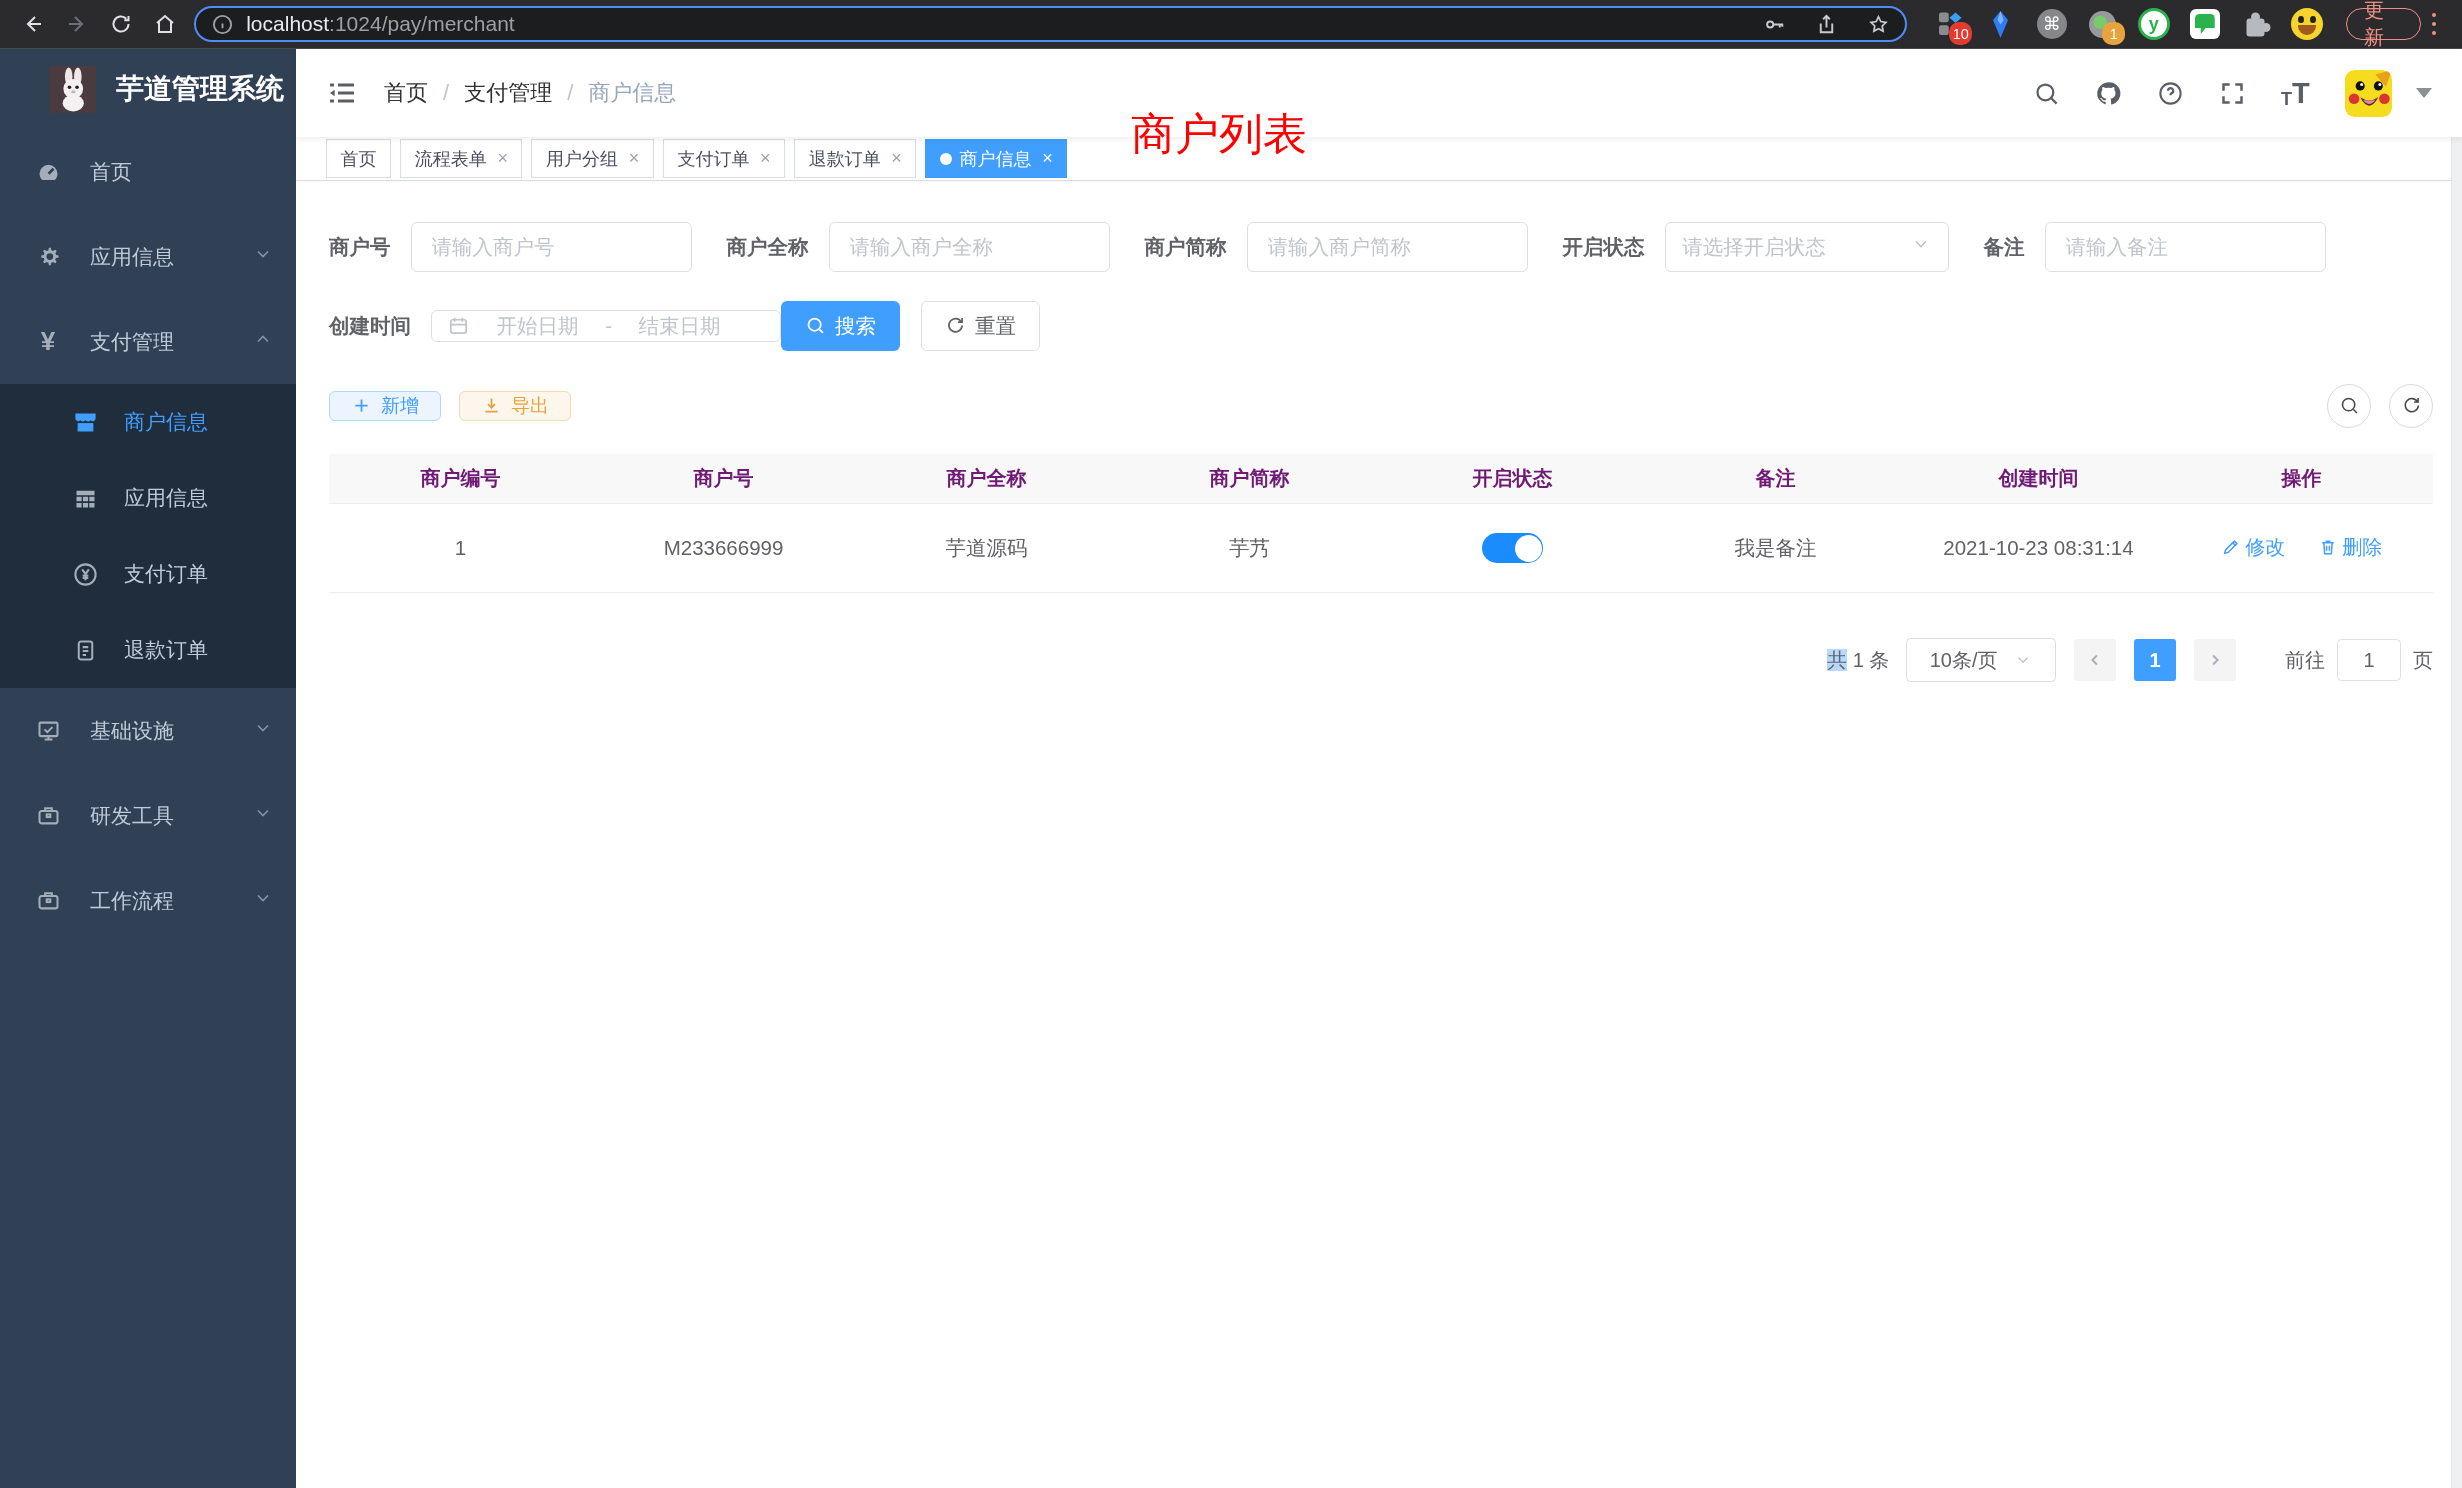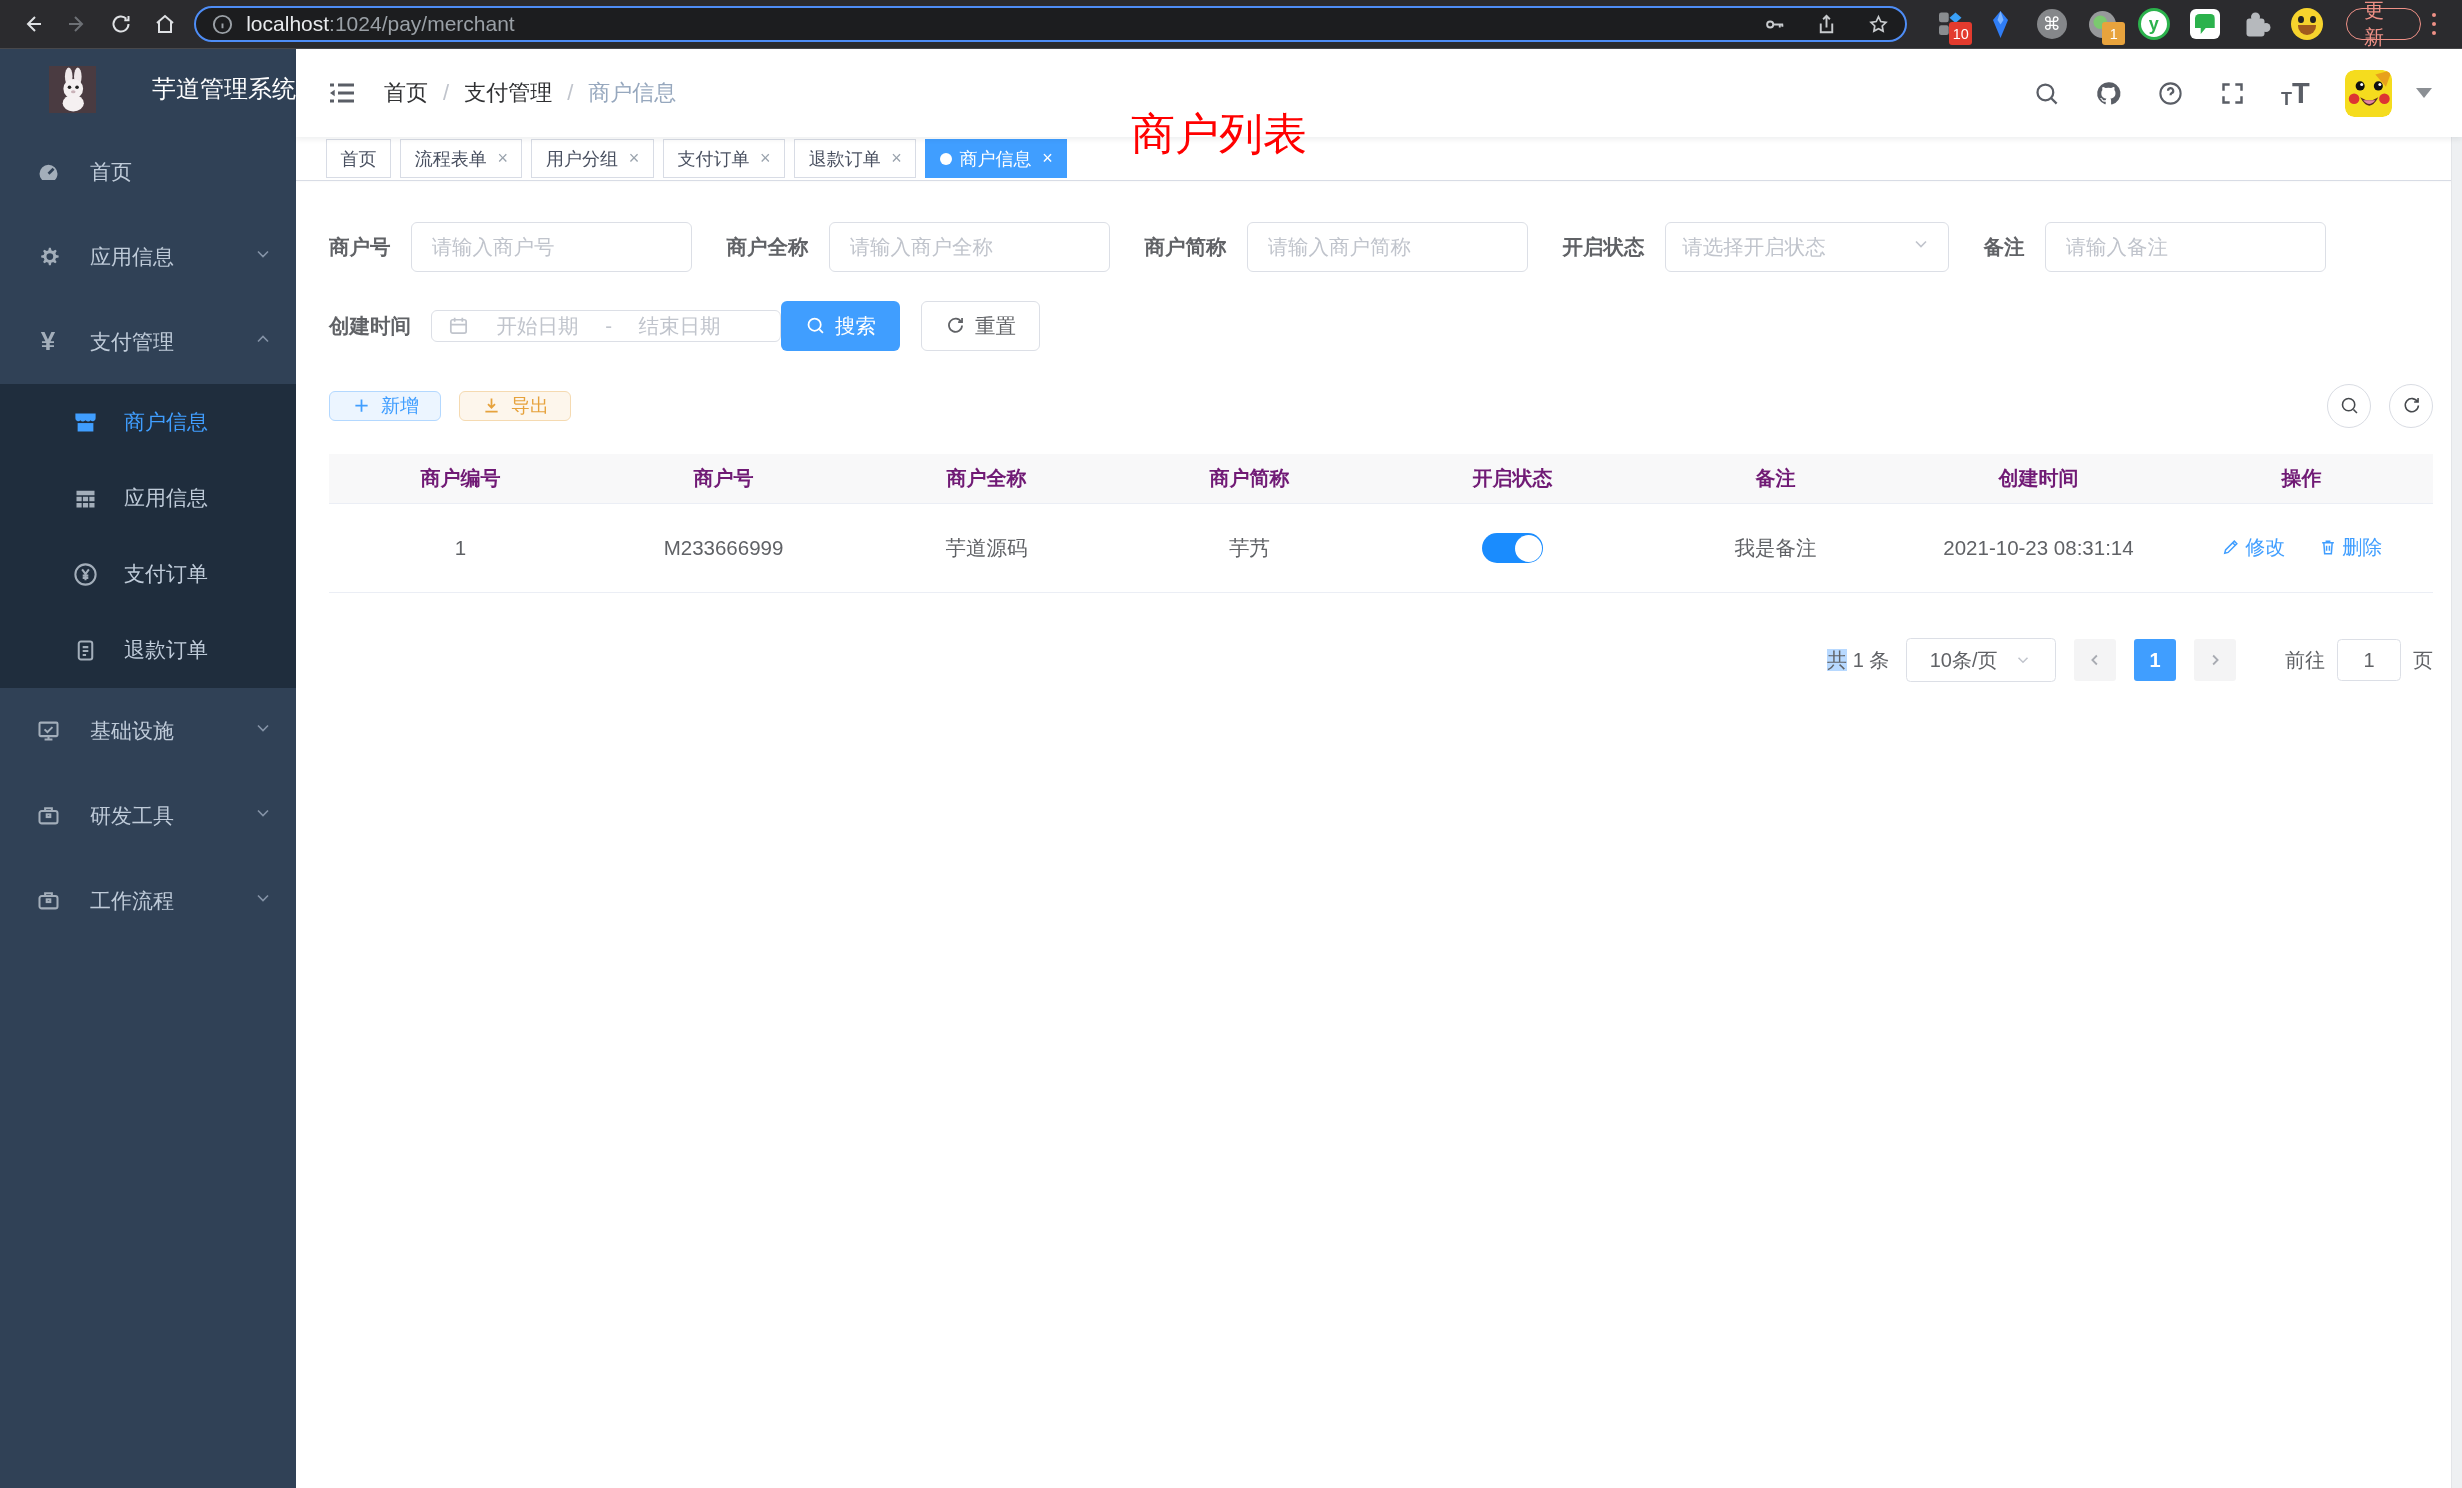--- a/index.html
+++ b/index.html
@@ -12,42 +12,42 @@
   .nav-btn.dim { color:#6d7075; }
   .nav-btn svg { width:24px; height:24px; }
   .urlbar { margin-left:7.6px; width:1725px; height:36px; border-radius:20px; background:#1c1d1f; border:2.3px solid #4e8df6; display:flex; align-items:center; padding:0 15px; }
   .urlbar .info-ic { color:#9aa0a6; width:23px; height:23px; flex:0 0 auto; }
   .url-text { margin-left:12px; font-size:21px; color:#e8eaed; white-space:nowrap; }
   .url-text .path { color:#9aa0a6; }
   .pill-icons { margin-left:auto; display:flex; align-items:center; gap:29px; color:#c8cbce; }
   .pill-icons svg { width:23px; height:23px; }
   .ext-area { display:flex; align-items:center; gap:18px; margin-left:26px; }
   .ext { position:relative; width:33px; height:33px; display:flex; align-items:center; justify-content:center; }
-  .badge { position:absolute; bottom:-4.5px; right:-6px; min-width:23px; height:23px; border-radius:3px; color:#fff; font-size:14.4px; display:flex; align-items:center; justify-content:center; padding:0 3px; }
+  .badge { position:absolute; bottom:-4.5px; right:-6px; min-width:23px; height:23px; border-radius:10px; color:#fff; font-size:14.4px; display:flex; align-items:center; justify-content:center; padding:0 3px; }
   .badge.red { background:#e33b2e; }
   .badge.orange { background:#e8a33d; }
   .circle-ext { width:30px; height:30px; border-radius:50%; background:#85878a; color:#fff; display:flex; align-items:center; justify-content:center; font-size:18px; }
   .ycirc { width:32px; height:32px; border-radius:50%; background:#fff; border:3px solid #2bb24c; color:#2bb24c; font-weight:bold; font-size:18px; display:flex; align-items:center; justify-content:center; }
   .gdoc { width:30px; height:30px; border-radius:6px; background:#fff; display:flex; align-items:center; justify-content:center; }
   .gdoc i { display:block; width:20px; height:20px; background:#2bb24c; border-radius:4.5px; clip-path:polygon(0 0,100% 0,100% 70%,55% 70%,30% 100%,30% 70%,0 70%); }
   .smiley { width:32px; height:32px; border-radius:50%; background:#f6d32d; position:relative; }
   .smiley .e { position:absolute; top:7.6px; width:6px; height:7.6px; border-radius:50%; background:#222; }
   .smiley .m { position:absolute; left:6.8px; top:16.7px; width:18px; height:10.6px; border-radius:0 0 10.6px 10.6px; background:#a05a1e; }
   .update-btn { margin-left:23px; height:32px; padding:0 16.7px; border:1.5px solid #ee9086; border-radius:16.7px; color:#ee9086; font-size:20px; display:flex; align-items:center; }
   .dots { margin:0 15px 0 10.6px; display:flex; flex-direction:column; gap:4.5px; }
   .dots i { width:4.5px; height:4.5px; border-radius:50%; background:#ee9086; }
 
   
   .app { display:flex; height:1440px; position:relative; }
 
   
   .sidebar { width:296px; background:#304156; color:#bfcbd9; flex:0 0 auto; }
   .logo-row { height:80px; display:flex; align-items:center; padding-left:49px; gap:20px; }
   .logo-img { width:47px; height:47px; border-radius:3px; background:#4a3b41; flex:0 0 auto; }
-  .logo-title { color:#fff; font-size:24px; font-weight:normal;margin-left:36px; }
+  .logo-title { color:#fff; font-size:28px; font-weight:bold; }
   .menu-item { height:85px; display:flex; align-items:center; padding:0 23px 0 33px; gap:27px; font-size:21px; cursor:pointer; }
   .menu-item .mi-icon { width:30px; display:flex; justify-content:center; color:#a3aeba; }
   .menu-item .mi-icon svg { width:27px; height:27px; }
   .menu-item .chev { margin-left:auto; color:#8492a6; }
   .chev svg { width:20px; height:20px; }
   .submenu { background:#1f2d3d; }
   .submenu .menu-item { height:76px; padding-left:70px; gap:24px; }
   .submenu .menu-item.active { color:#409eff; }
   .submenu .menu-item.active .mi-icon { color:#409eff; }
   .yen-glyph { font-size:26px; font-weight:bold; color:#c7cfd9; }

